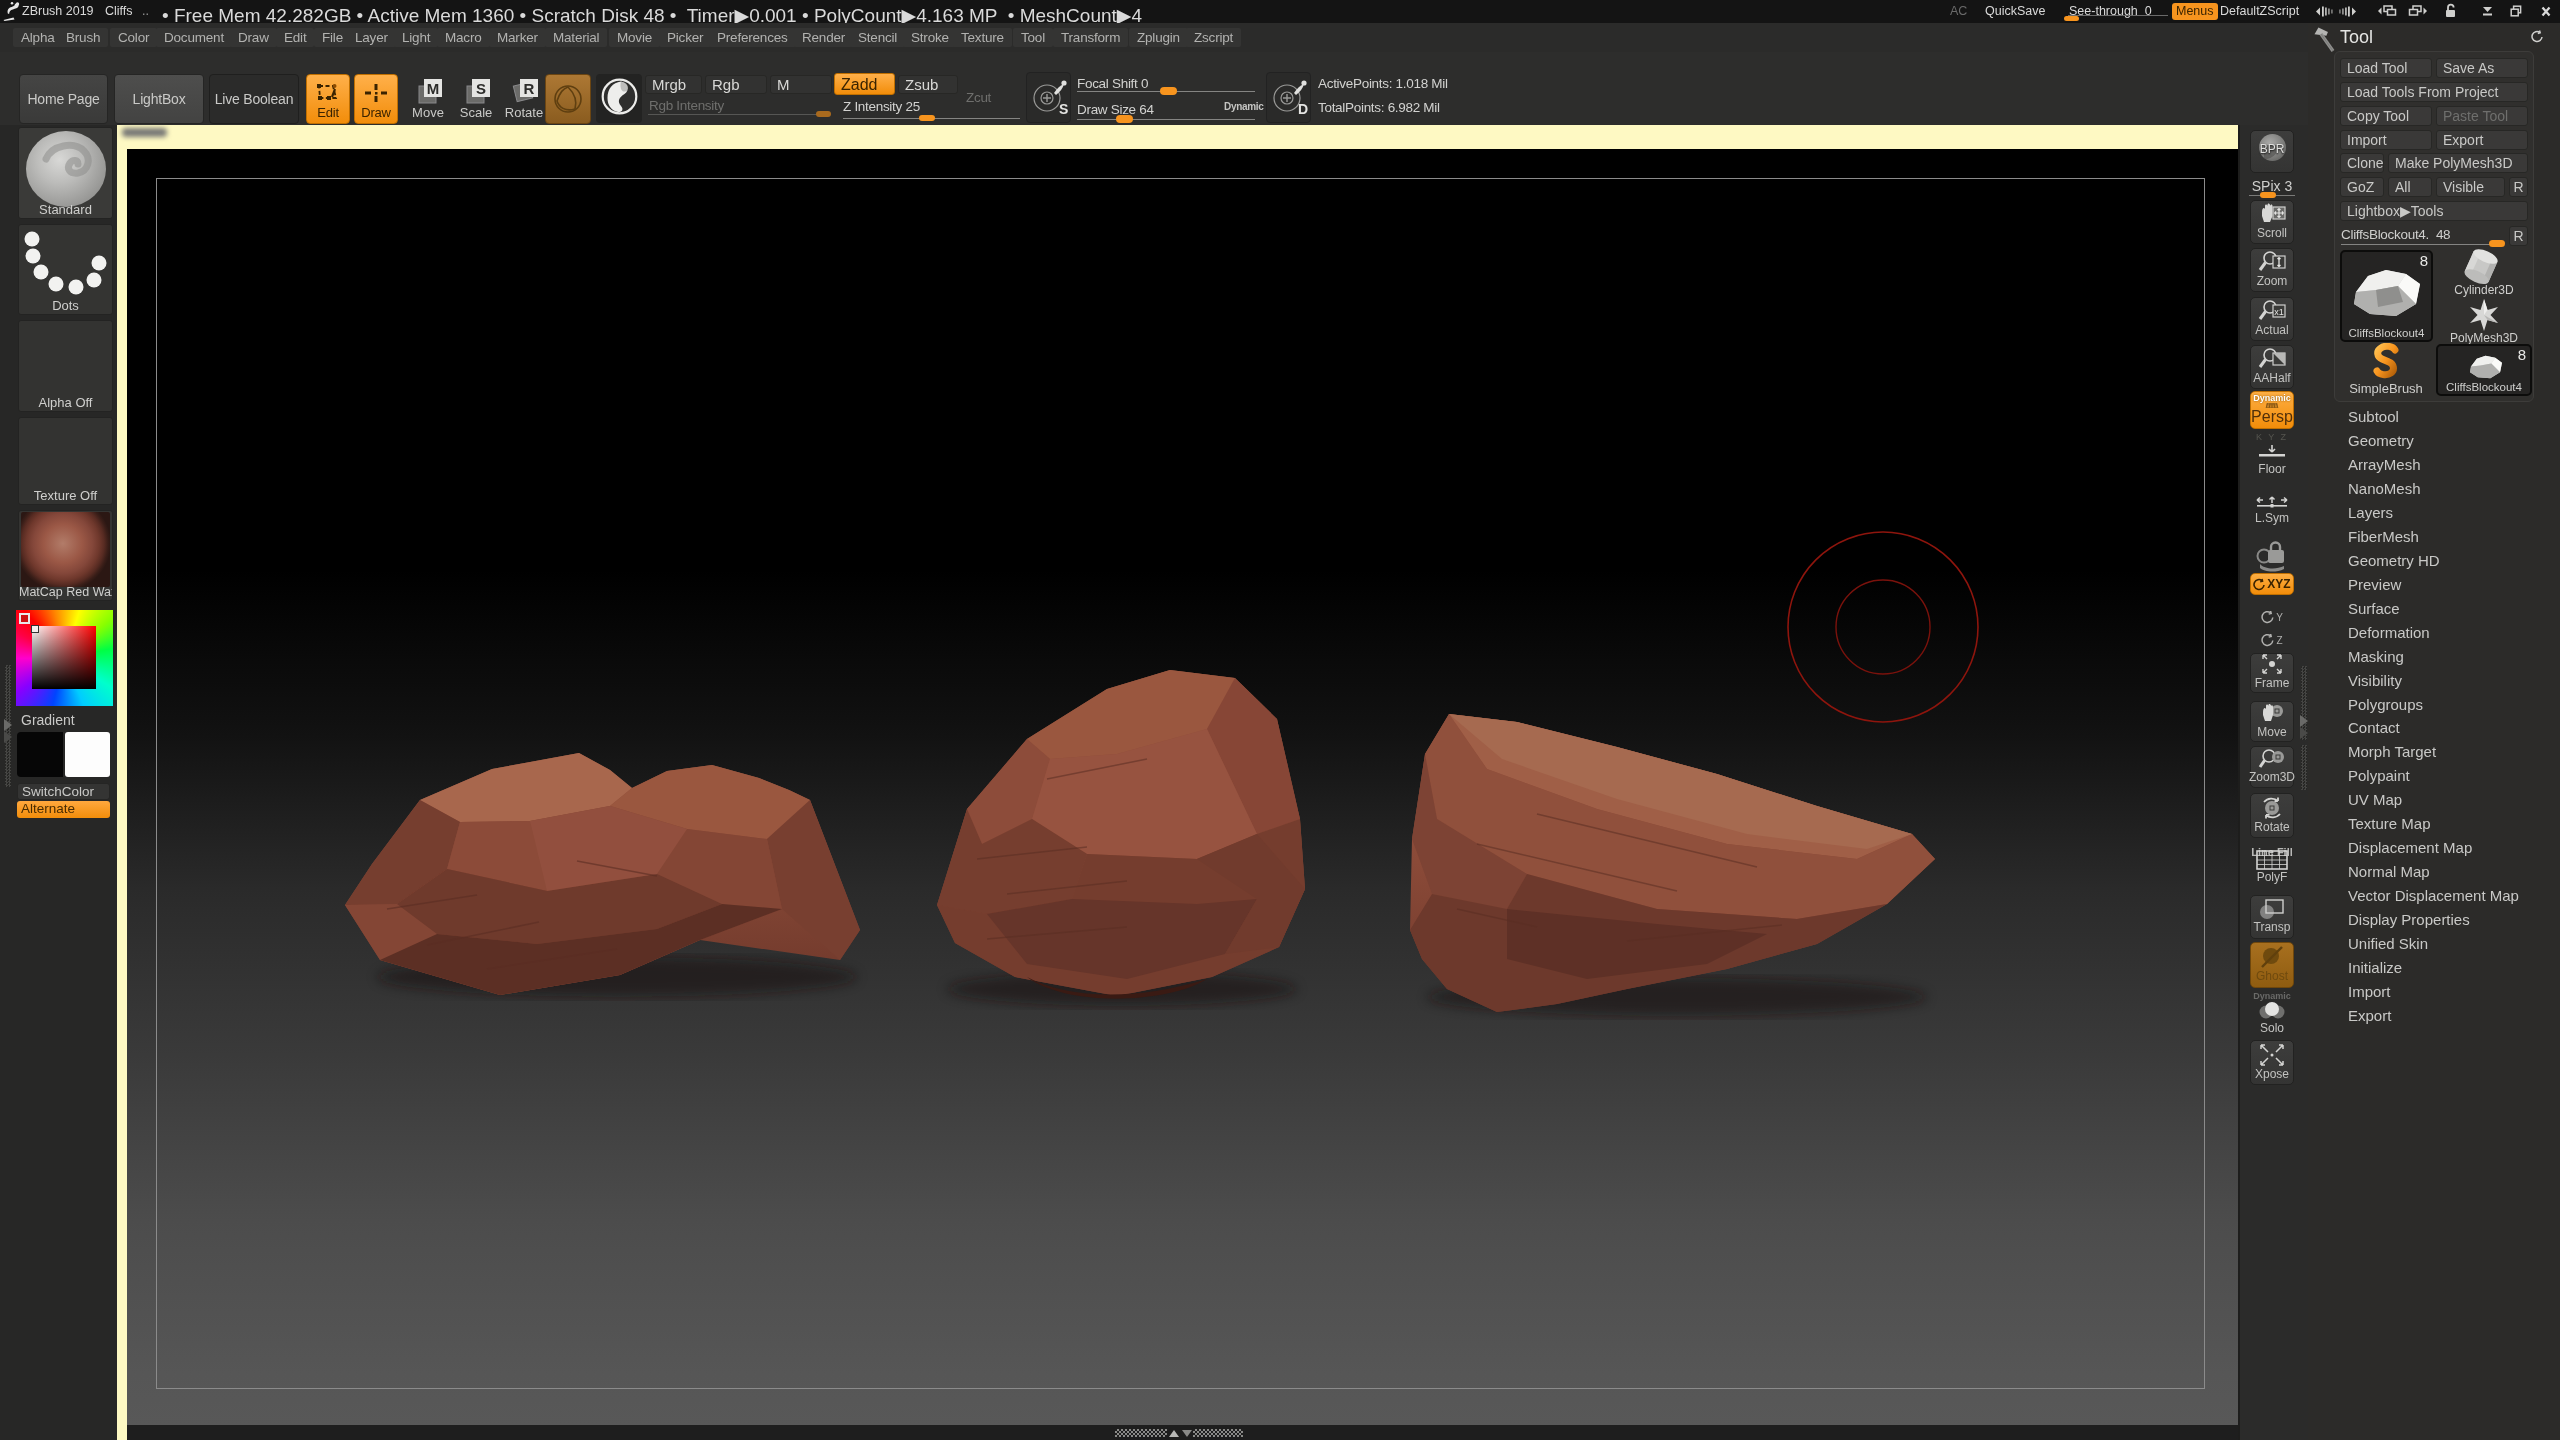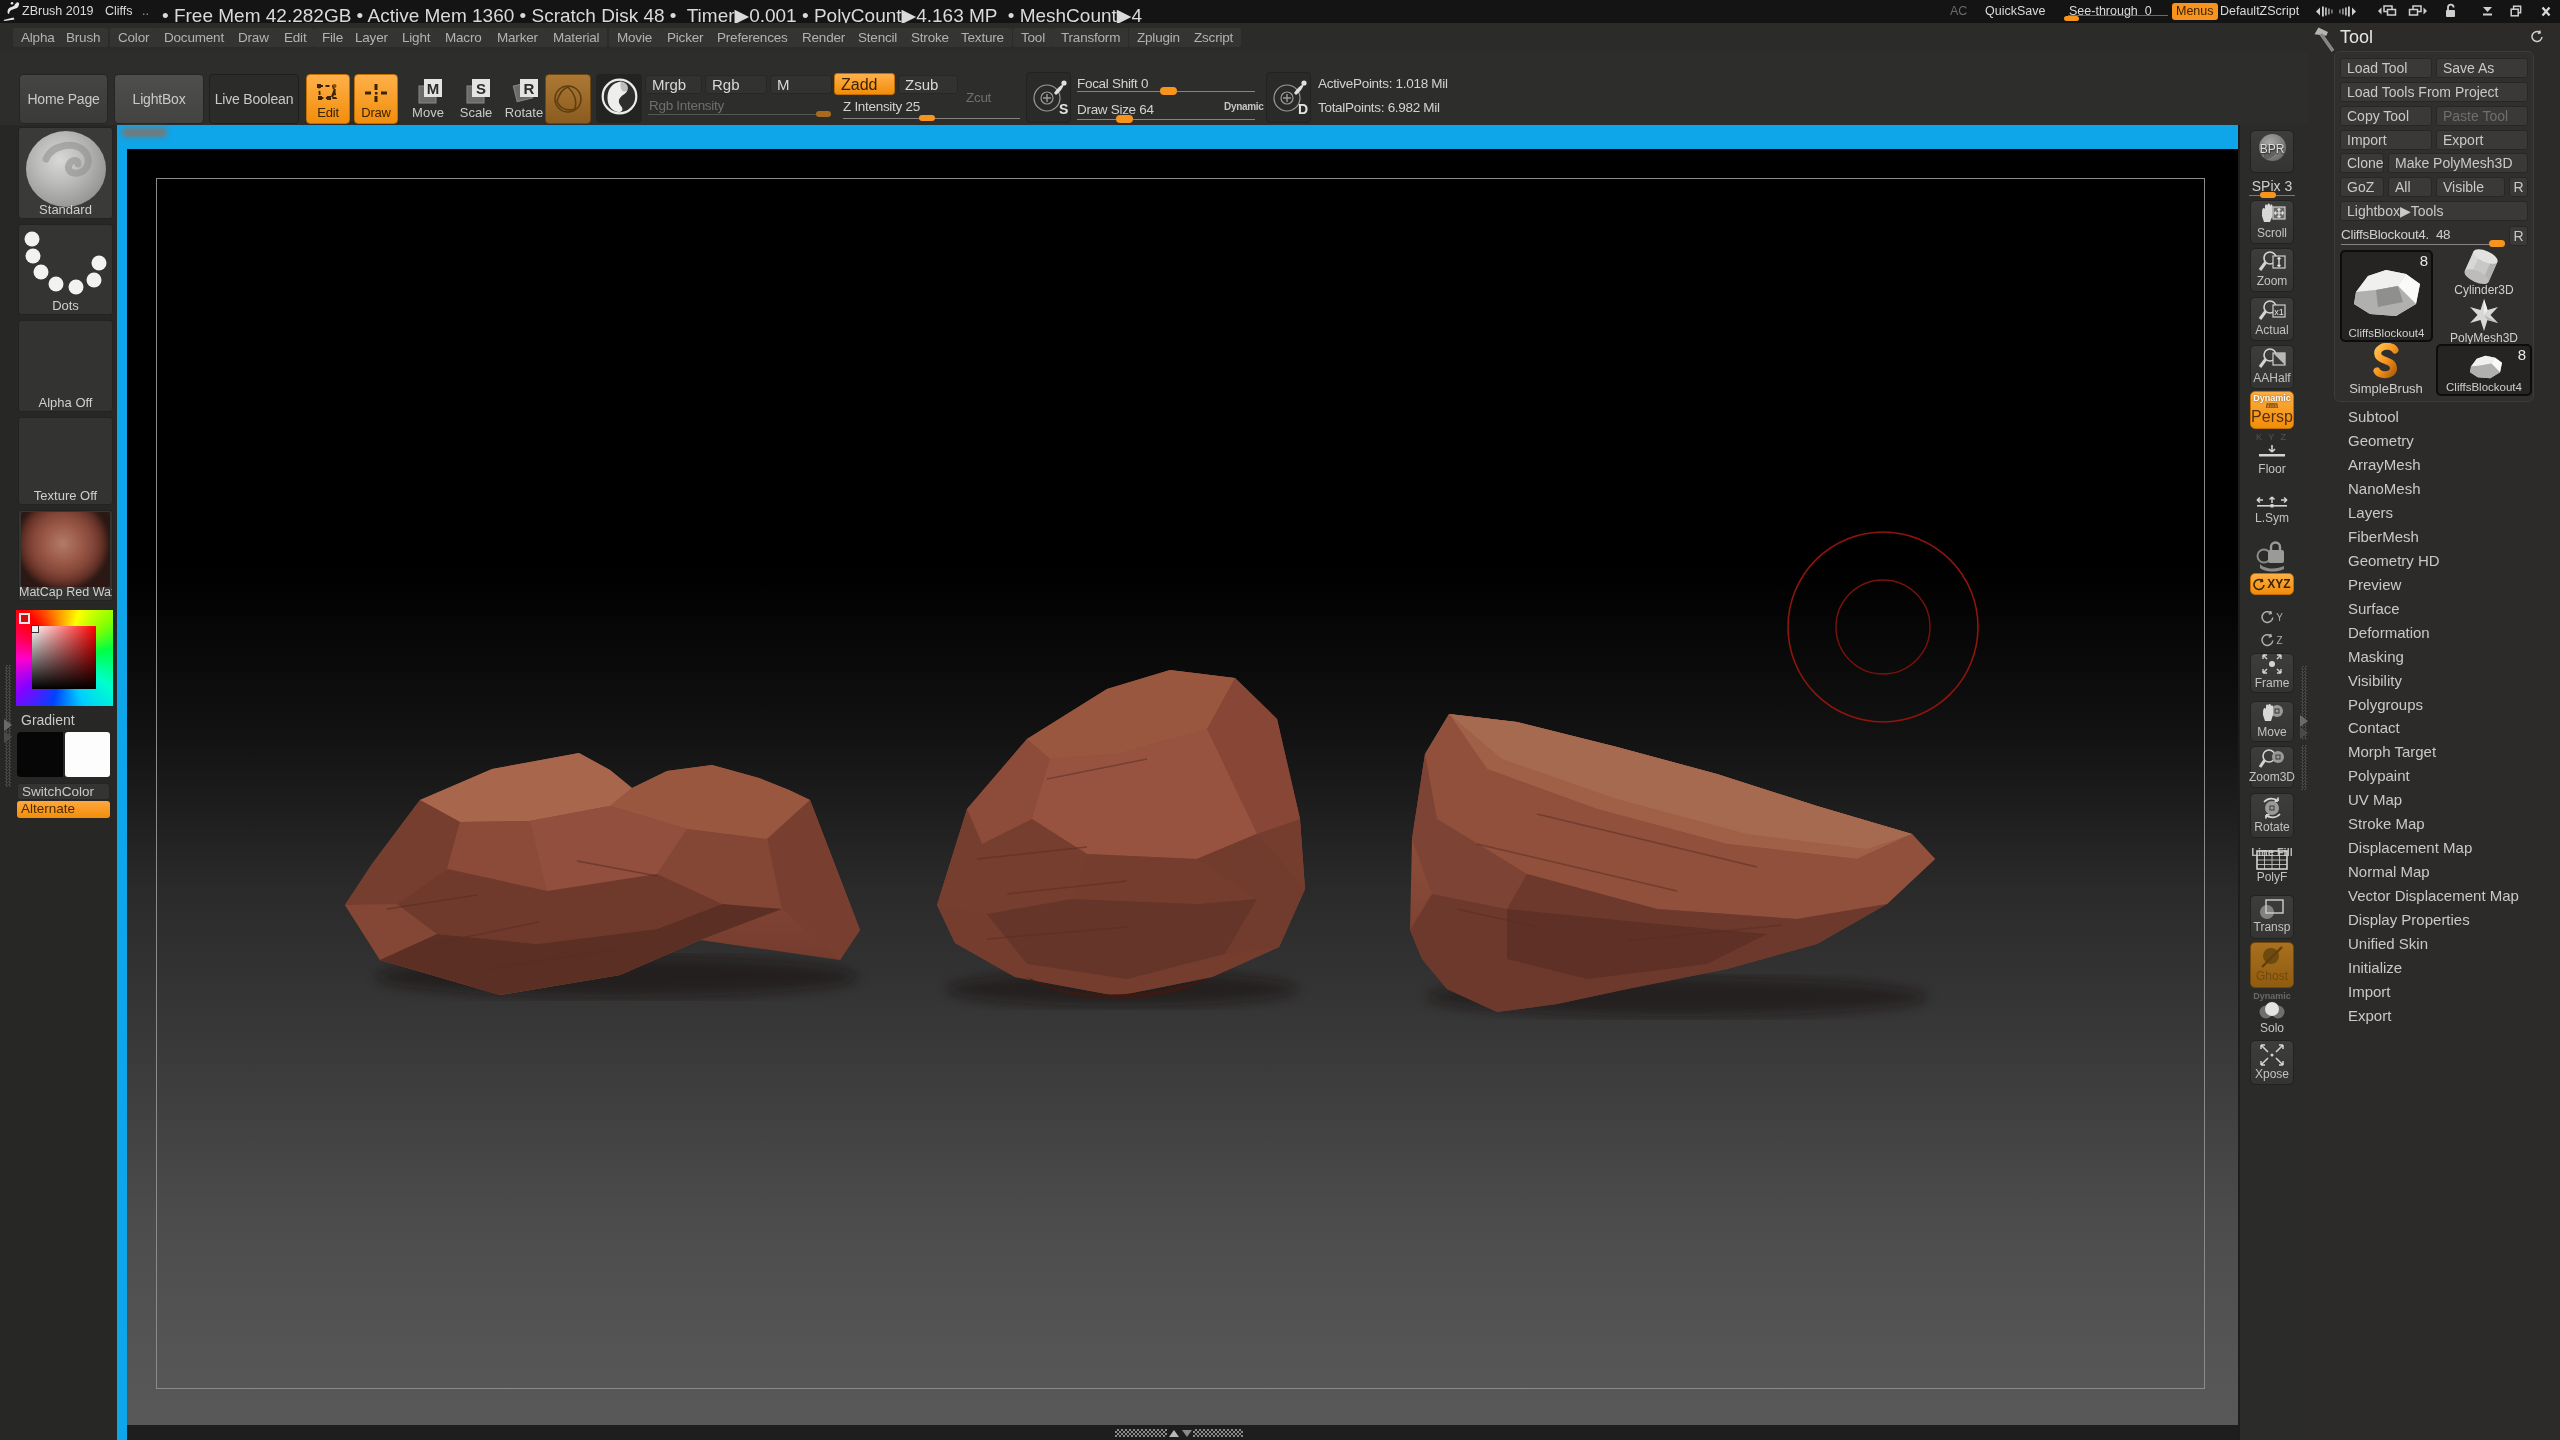--- a/index.html
+++ b/index.html
@@ -1,18 +1,18 @@
 <!DOCTYPE html>
 <html><head>
 <meta charset="utf-8">
 <style>
   * { margin:0; padding:0; box-sizing:border-box; }
   html,body { width:2560px; height:1440px; overflow:hidden; background:#232322; font-family:"Liberation Sans", sans-serif; }
   .abs { position:absolute; }
-  #root { position:relative; width:2560px; height:1440px; background:#0ea5e9; }
+  #root { position:relative; width:2560px; height:1440px; background:#fef9c3; }
 
   
   #titlebar { left:0; top:0; width:2560px; height:23px; background:#141414; color:#dadada; font-size:12.5px; }
   #titlebar .t { position:absolute; top:4px; white-space:nowrap; }
   .tb-dim { color:#6a6a6a; }
   #menus-btn { position:absolute; left:2172px; top:3px; height:17px; padding:0 4px; background:#f7941e; color:#3a2300; border-radius:3px; font-size:12.5px; line-height:17px; }
 
   
   #menubar { left:0; top:23px; width:2560px; height:29px; background:#2b2b2a; }
   #menubar .mb { position:absolute; top:5px; height:19px; line-height:19px; padding:0 8px; background:#343433; border-radius:2px; color:#b2b2b0; font-size:13.5px; letter-spacing:-0.2px; }
@@ -634,21 +634,21 @@
     <div class="sect" style="top:553px">Preview</div>
     <div class="sect" style="top:577px">Surface</div>
     <div class="sect" style="top:601px">Deformation</div>
     <div class="sect" style="top:625px">Masking</div>
     <div class="sect" style="top:649px">Visibility</div>
     <div class="sect" style="top:673px">Polygroups</div>
     <div class="sect" style="top:696px">Contact</div>
     <div class="sect" style="top:720px">Morph Target</div>
     <div class="sect" style="top:744px">Polypaint</div>
     <div class="sect" style="top:768px">UV Map</div>
-    <div class="sect" style="top:792px">Stroke Map</div>
+    <div class="sect" style="top:792px">Texture Map</div>
     <div class="sect" style="top:816px">Displacement Map</div>
     <div class="sect" style="top:840px">Normal Map</div>
     <div class="sect" style="top:864px">Vector Displacement Map</div>
     <div class="sect" style="top:888px">Display Properties</div>
     <div class="sect" style="top:912px">Unified Skin</div>
     <div class="sect" style="top:936px">Initialize</div>
     <div class="sect" style="top:960px">Import</div>
     <div class="sect" style="top:984px">Export</div>
   </div>
 </div>

